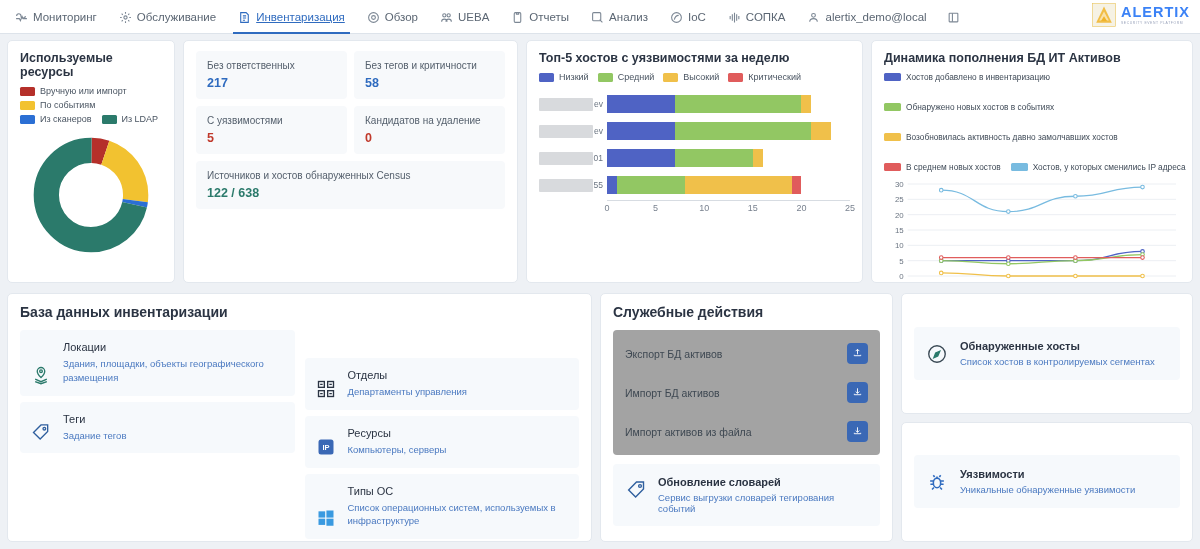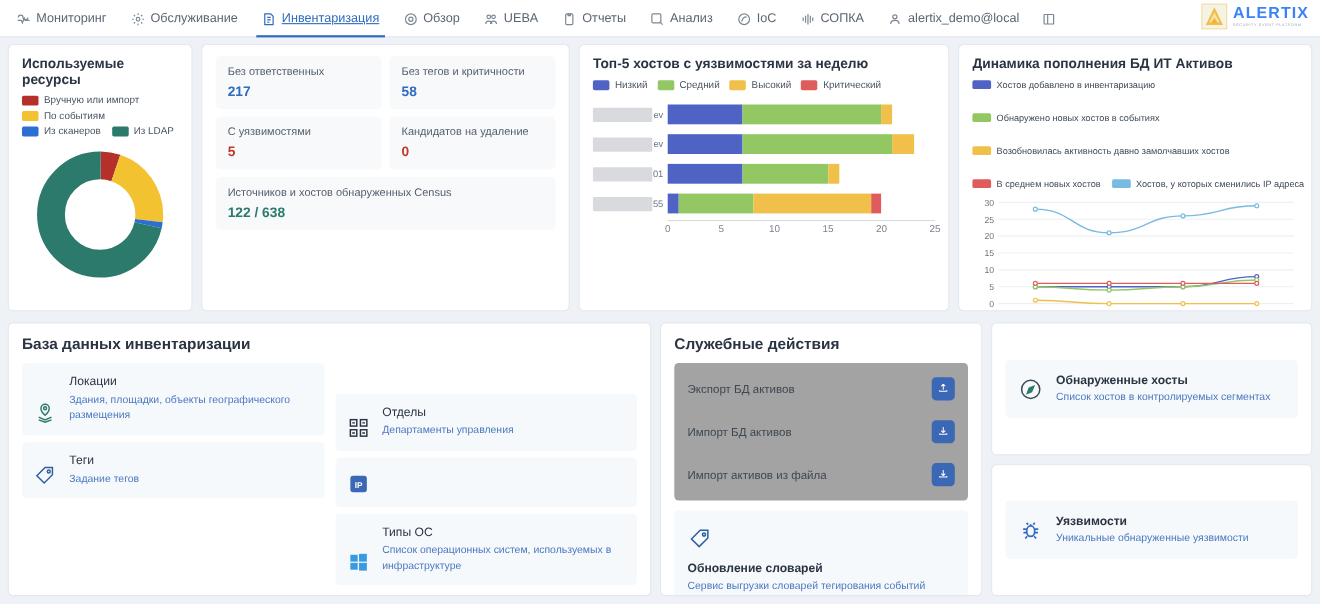--- a/index.html
+++ b/index.html
@@ -143,21 +143,20 @@
   .act-btn {
     width: 21px; height: 21px; border-radius: 4px;
     background: #3a68b5; color: #fff;
     display: flex; align-items: center; justify-content: center;
     cursor: pointer; border: none;
   }
   .act-card {
     background: #f6f9fc; border-radius: 4px;
     padding: 12px 12px; display: flex; gap: 11px; align-items: flex-start;
     cursor: pointer;
-    flex-direction: column;
   }
   .act-card-name { font-size: 11px; font-weight: bold; color: #2b3443; margin-bottom: 4px; }
   .act-card-desc { font-size: 9.5px; color: #4a79c0; }
 
   .col-right { display: flex; flex-direction: column; gap: 8px; flex: 1 1 auto; }
   .c-right { flex: 1; display: flex; align-items: center; }
   .right-item {
     background: #f6f9fc; border-radius: 4px; width: 100%;
     padding: 13px 12px; display: flex; gap: 12px; align-items: flex-start;
     cursor: pointer;
@@ -556,20 +555,24 @@
             <span class="db-desc" style="display:block">Департаменты управления</span>
           </span>
         </div>
         <div class="db-item">
           <span class="db-ico">
             <svg width="20" height="20" viewBox="0 0 24 24">
                 <rect x="3" y="3" width="18" height="18" rx="3" fill="#3a68b5"></rect>
                 <text x="12" y="16" font-size="9" font-family="Liberation Sans" font-weight="bold" fill="#fff" text-anchor="middle">IP</text>
               </svg>
           </span>
+          <span class="db-txt">
+            <span class="db-name" style="display:block">Ресурсы</span>
+            <span class="db-desc" style="display:block">Компьютеры, серверы</span>
+          </span>
         </div>
         <div class="db-item">
           <span class="db-ico">
             <svg width="20" height="20" viewBox="0 0 24 24">
                 <rect x="3" y="4" width="8" height="7.5" fill="#3a9ae0"></rect>
                 <rect x="12.5" y="3" width="8.5" height="8.5" fill="#3a9ae0"></rect>
                 <rect x="3" y="12.8" width="8" height="7.5" fill="#3a9ae0"></rect>
                 <rect x="12.5" y="12.8" width="8.5" height="8.5" fill="#3a9ae0"></rect>
               </svg>
           </span>

